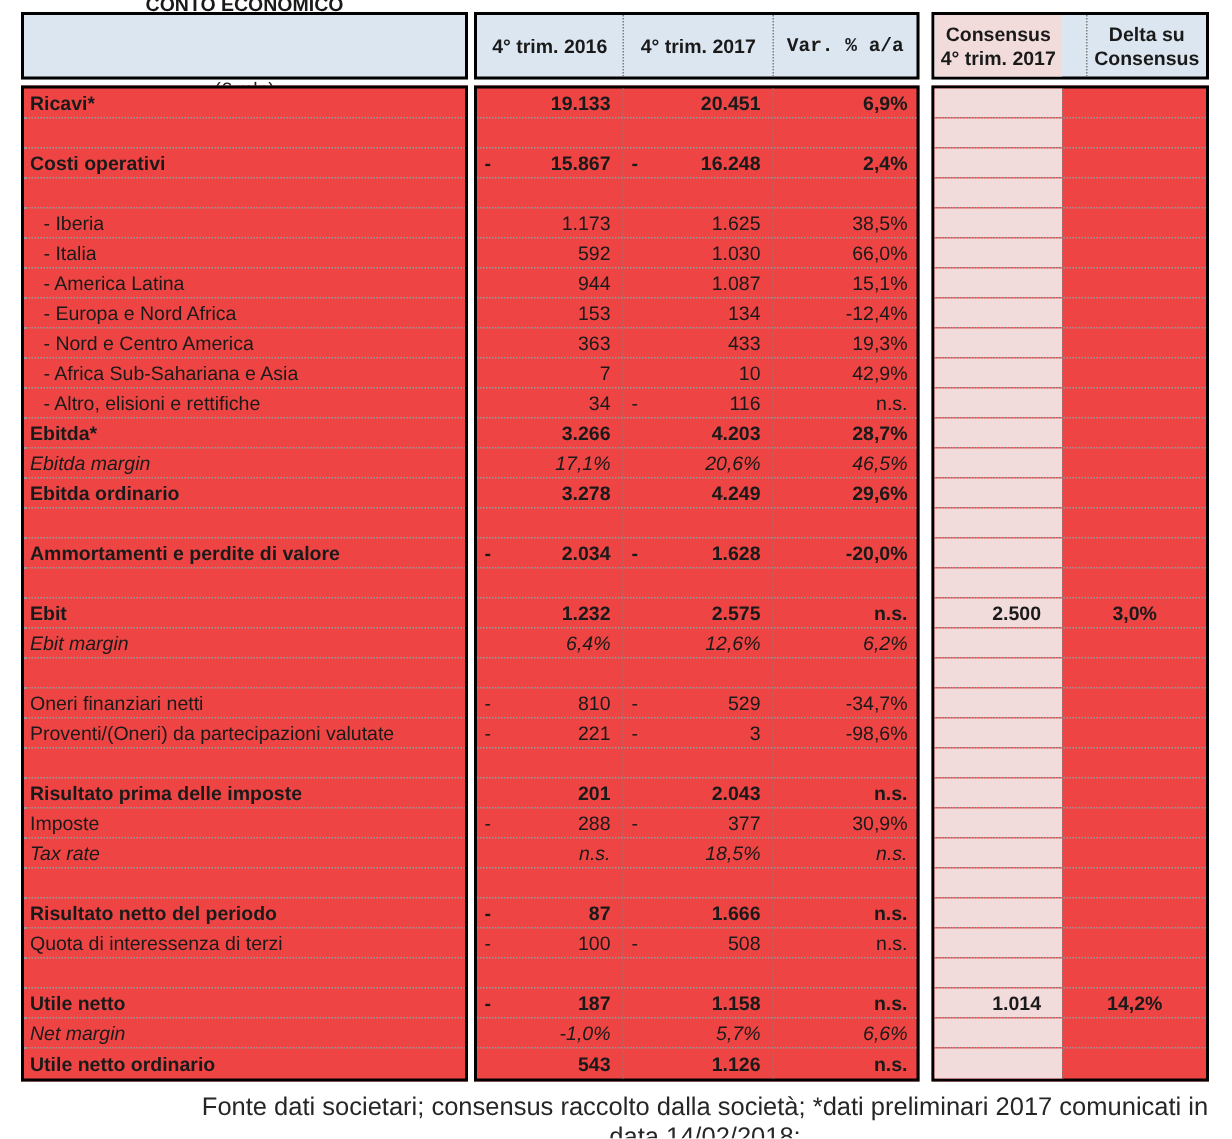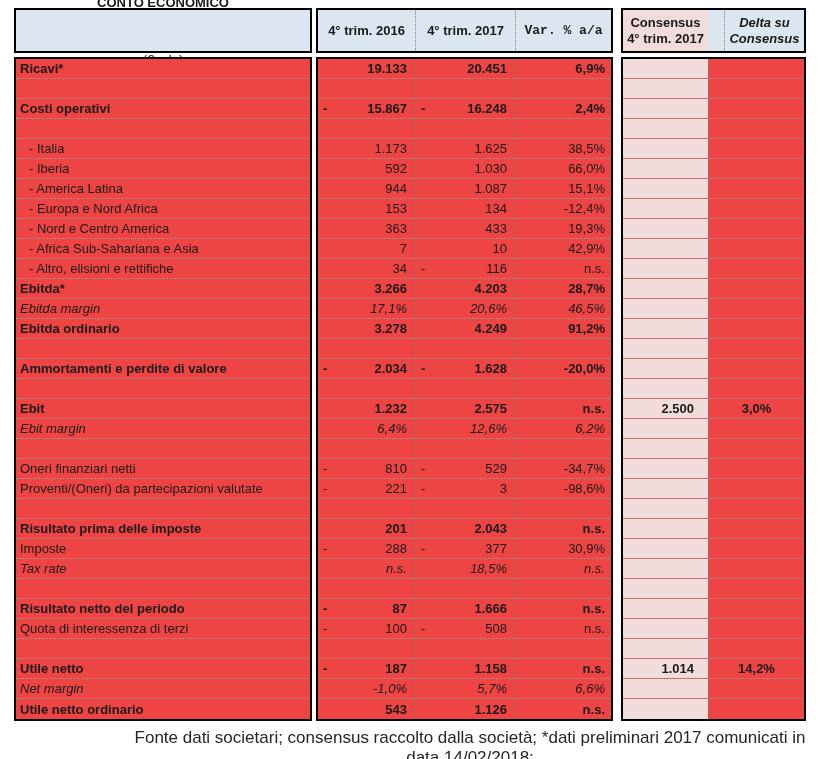--- a/index.html
+++ b/index.html
@@ -32,21 +32,21 @@
   .label-hd { display: flex; flex-direction: column; align-items: center; justify-content: center; line-height: 17px; }
   .label-hd .sub { font-weight: normal; margin-top: 40px; }
   .nums-hd { display: flex; }
   .nh { display: flex; align-items: center; justify-content: center; height: 100%; box-sizing: border-box; }
   .c16h { width: 97px; }
   .c17h { width: 100px; border-left: 1px dotted #7d7d7d; }
   .cvarh { flex: 1; border-left: 1px dotted #7d7d7d; font-family: Liberation Mono, monospace; }
   .cons-hd { display: flex; gap: 16px; }
   .ch { display: flex; flex-direction: column; align-items: center; justify-content: center; height: 100%; line-height: 16px; box-sizing: border-box; }
   .ch.pinkc { width: 85px; background: var(--pink, #f2dcdb); }
-  .ch.bluec { flex: 1; border-left: 1px dotted #7d7d7d; font-style: italic; }
+  .ch.bluec { flex: 1; border-left: 1px dotted #7d7d7d; }
 
   
   .bd {
     position: absolute; top: 49px; left: 0; right: 0; height: 664px;
     border: 2px solid #000;
     box-sizing: border-box;
     background: #ef4444;
   }
   .row {
     height: 20px;
@@ -102,24 +102,24 @@
         <div class="row">
           <div class="lbl"></div>
         </div>
         <div class="row b">
           <div class="lbl">Costi operativi</div>
         </div>
         <div class="row">
           <div class="lbl"></div>
         </div>
         <div class="row">
+          <div class="lbl ind">- Iberia</div>
+        </div>
+        <div class="row">
           <div class="lbl ind">- Italia</div>
-        </div>
-        <div class="row">
-          <div class="lbl ind">- Iberia</div>
         </div>
         <div class="row">
           <div class="lbl ind">- America Latina</div>
         </div>
         <div class="row">
           <div class="lbl ind">- Europa e Nord Africa</div>
         </div>
         <div class="row">
           <div class="lbl ind">- Nord e Centro America</div>
         </div>
@@ -377,21 +377,21 @@
         <div class="row b">
           <div class="cell c16">
             <span class="sign"></span>
             <span class="val">3.278</span>
           </div>
           <div class="cell c17">
             <span class="sign"></span>
             <span class="val">4.249</span>
           </div>
           <div class="cell cvar">
-            <span class="val">91,2%</span>
+            <span class="val">29,6%</span>
           </div>
         </div>
         <div class="row">
           <div class="cell c16">
             <span class="sign"></span>
             <span class="val"></span>
           </div>
           <div class="cell c17">
             <span class="sign"></span>
             <span class="val"></span>

